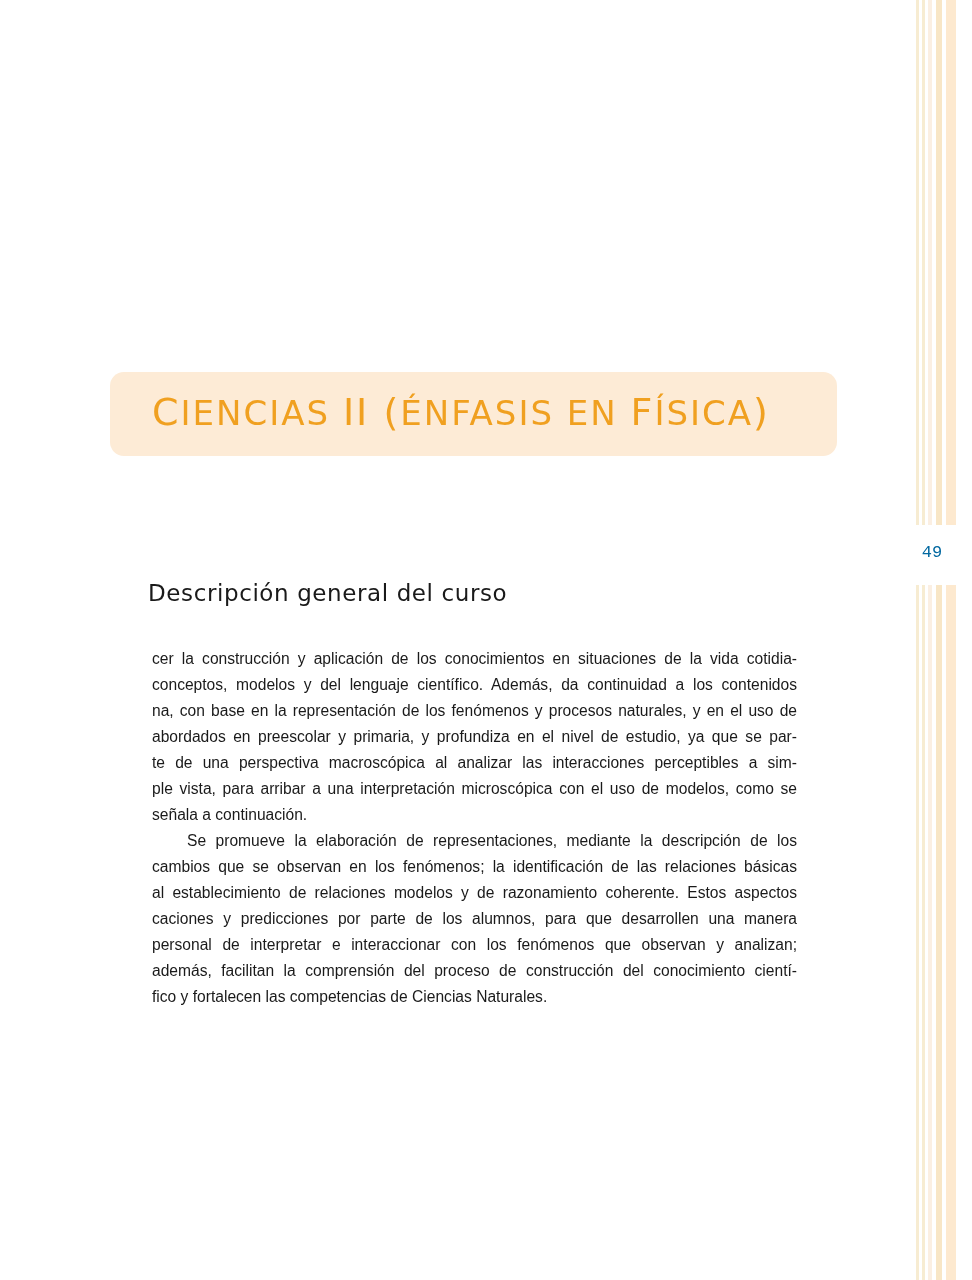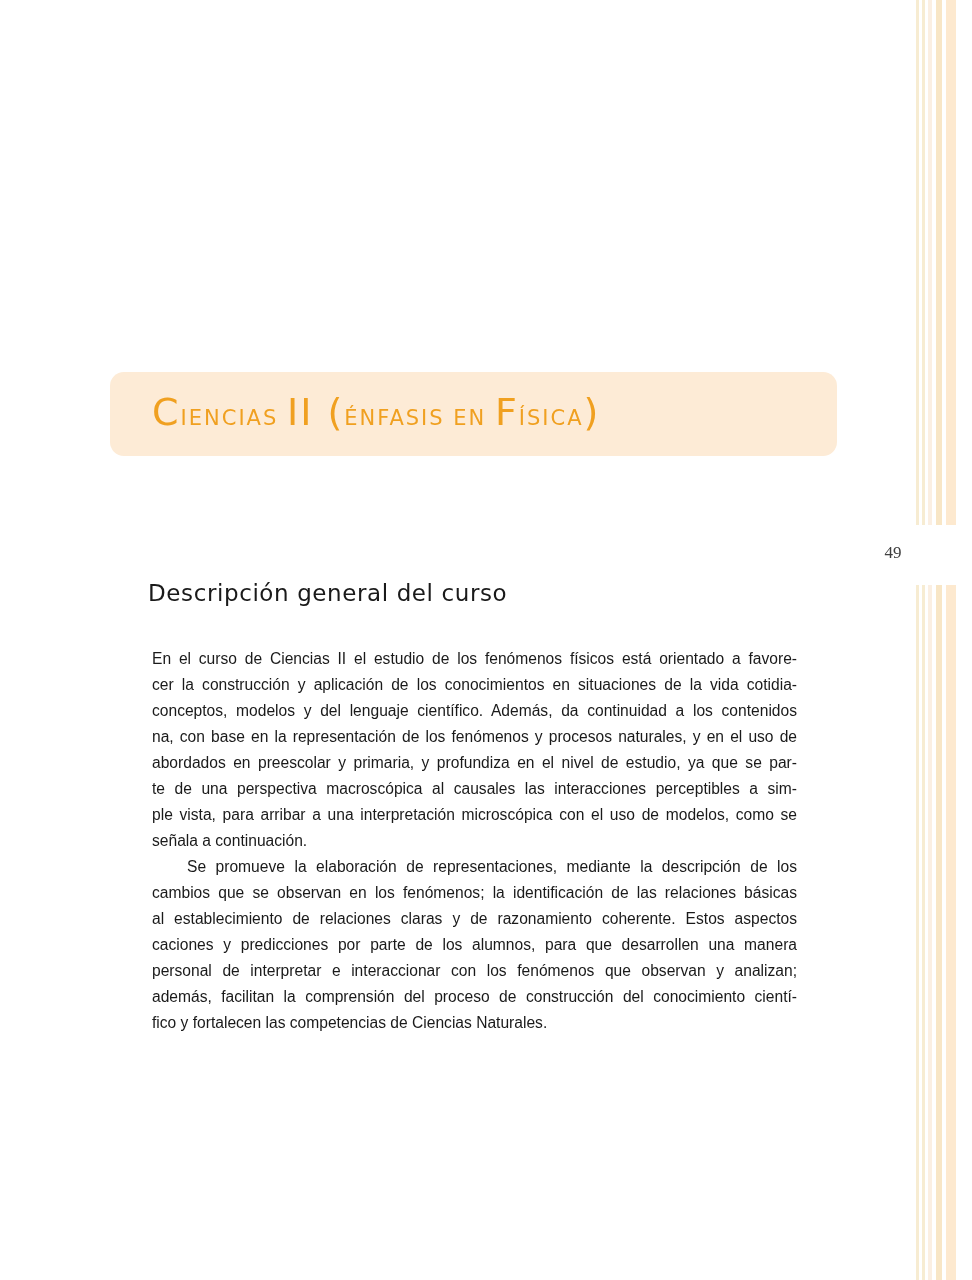--- a/index.html
+++ b/index.html
@@ -1,24 +1,24 @@
 <!DOCTYPE html>
 <html><head>
 <meta charset="utf-8">
 <style>
   html, body { margin:0; padding:0; }
   body { width:972px; height:1280px; background:#ffffff; position:relative; overflow:hidden; font-family:"Liberation Sans", sans-serif; }
   .stripes { position:absolute; right:0; width:60px; }
   .stripes.top { top:0; height:525px; }
   .stripes.bottom { top:585px; height:695px; }
   .stripe { position:absolute; top:0; bottom:0; }
-  .page-num { position:absolute; left:873px; top:543px; width:40px; text-align:center; font-family:Liberation Serif, serif; font-size:17px; color:#404040; }
+  .page-num { position:absolute; left:912px; top:543px; width:40px; text-align:center; font-family:Liberation Mono, monospace; font-size:17px; color:#0369a1; }
   .title-box { position:absolute; left:110px; top:372px; width:727px; height:84px; background:#fdebd6; border-radius:14px; }
   .title { position:absolute; left:42px; top:18px; font-family:"DejaVu Sans", sans-serif; color:#f0a020; font-size:38px; letter-spacing:2px; white-space:nowrap; }
-  .title .sc { font-size:21px; }
+  .title .sc { font-size:34px; }
   .section-heading { position:absolute; left:148px; top:580px; font-family:"DejaVu Sans", sans-serif; font-size:23px; color:#1a1a1a; letter-spacing:0.6px; }
   .body { position:absolute; left:152px; top:646px; width:645px; font-size:15.6px; color:#1a1a1a; }
   .line { height:26px; line-height:26px; white-space:nowrap; text-align:justify; text-align-last:justify; }
   .line.last { text-align-last:left; }
   .line.indent { padding-left:35px; }
 </style>
 </head>
 <body>
 
 <div class="stripes top">
@@ -41,31 +41,30 @@
 <div class="title-box">
   <div class="title">
     <span>C</span><span class="sc">IENCIAS </span><span>II (</span><span class="sc">ÉNFASIS EN </span><span>F</span><span class="sc">ÍSICA</span><span>)</span>
   </div>
 </div>
 
 <div class="section-heading">Descripción general del curso</div>
 
 <div class="body">
   <div>
-    <div class="line">En el curso de Ciencias II el estudio de los fenómenos físicos está orientado a favore-</div>
     <div class="line">cer la construcción y aplicación de los conocimientos en situaciones de la vida cotidia-</div>
     <div class="line">conceptos, modelos y del lenguaje científico. Además, da continuidad a los contenidos</div>
     <div class="line">na, con base en la representación de los fenómenos y procesos naturales, y en el uso de</div>
     <div class="line">abordados en preescolar y primaria, y profundiza en el nivel de estudio, ya que se par-</div>
-    <div class="line">te de una perspectiva macroscópica al causales las interacciones perceptibles a sim-</div>
+    <div class="line">te de una perspectiva macroscópica al analizar las interacciones perceptibles a sim-</div>
     <div class="line">ple vista, para arribar a una interpretación microscópica con el uso de modelos, como se</div>
     <div class="line last">señala a continuación.</div>
   </div>
   <div>
     <div class="line indent">Se promueve la elaboración de representaciones, mediante la descripción de los</div>
     <div class="line">cambios que se observan en los fenómenos; la identificación de las relaciones básicas</div>
-    <div class="line">al establecimiento de relaciones claras y de razonamiento coherente. Estos aspectos</div>
+    <div class="line">al establecimiento de relaciones modelos y de razonamiento coherente. Estos aspectos</div>
     <div class="line">caciones y predicciones por parte de los alumnos, para que desarrollen una manera</div>
     <div class="line">personal de interpretar e interaccionar con los fenómenos que observan y analizan;</div>
     <div class="line">además, facilitan la comprensión del proceso de construcción del conocimiento cientí-</div>
     <div class="line last">fico y fortalecen las competencias de Ciencias Naturales.</div>
   </div>
 </div>
 
 </body></html>

